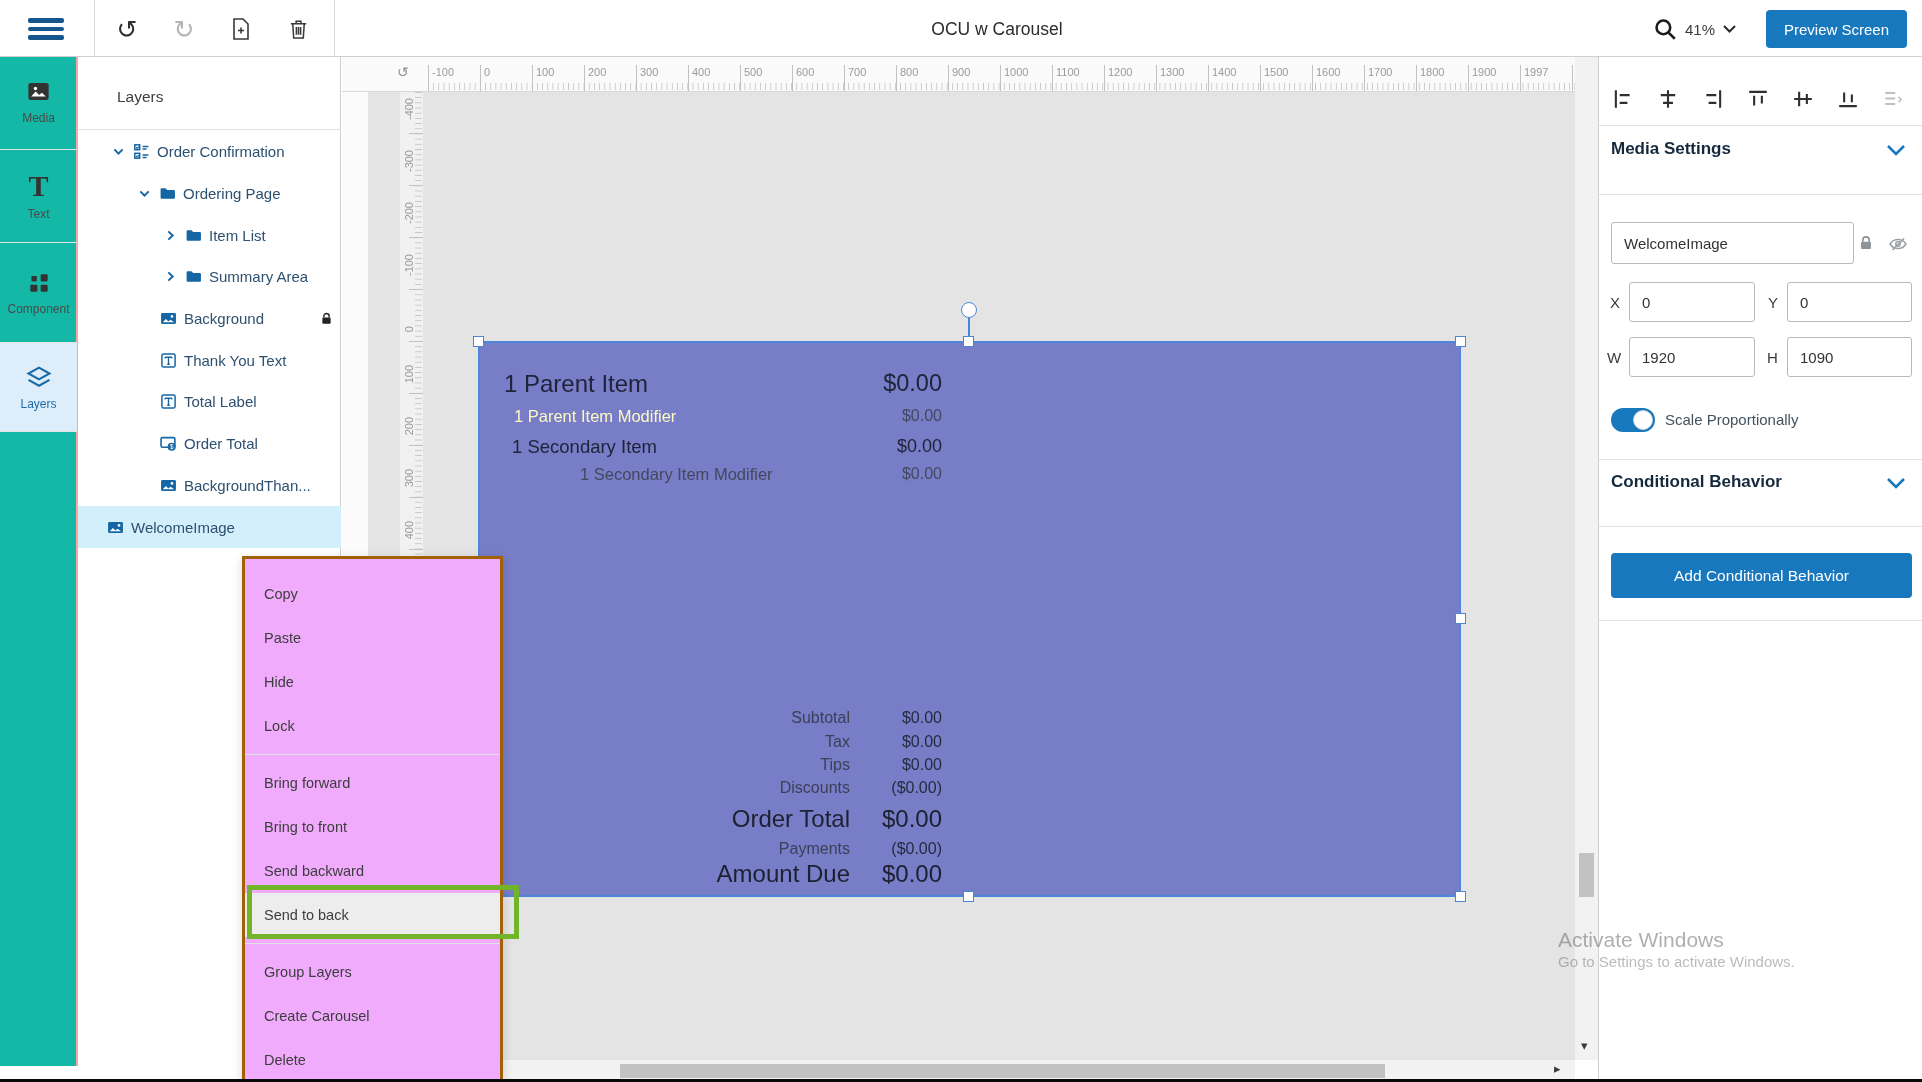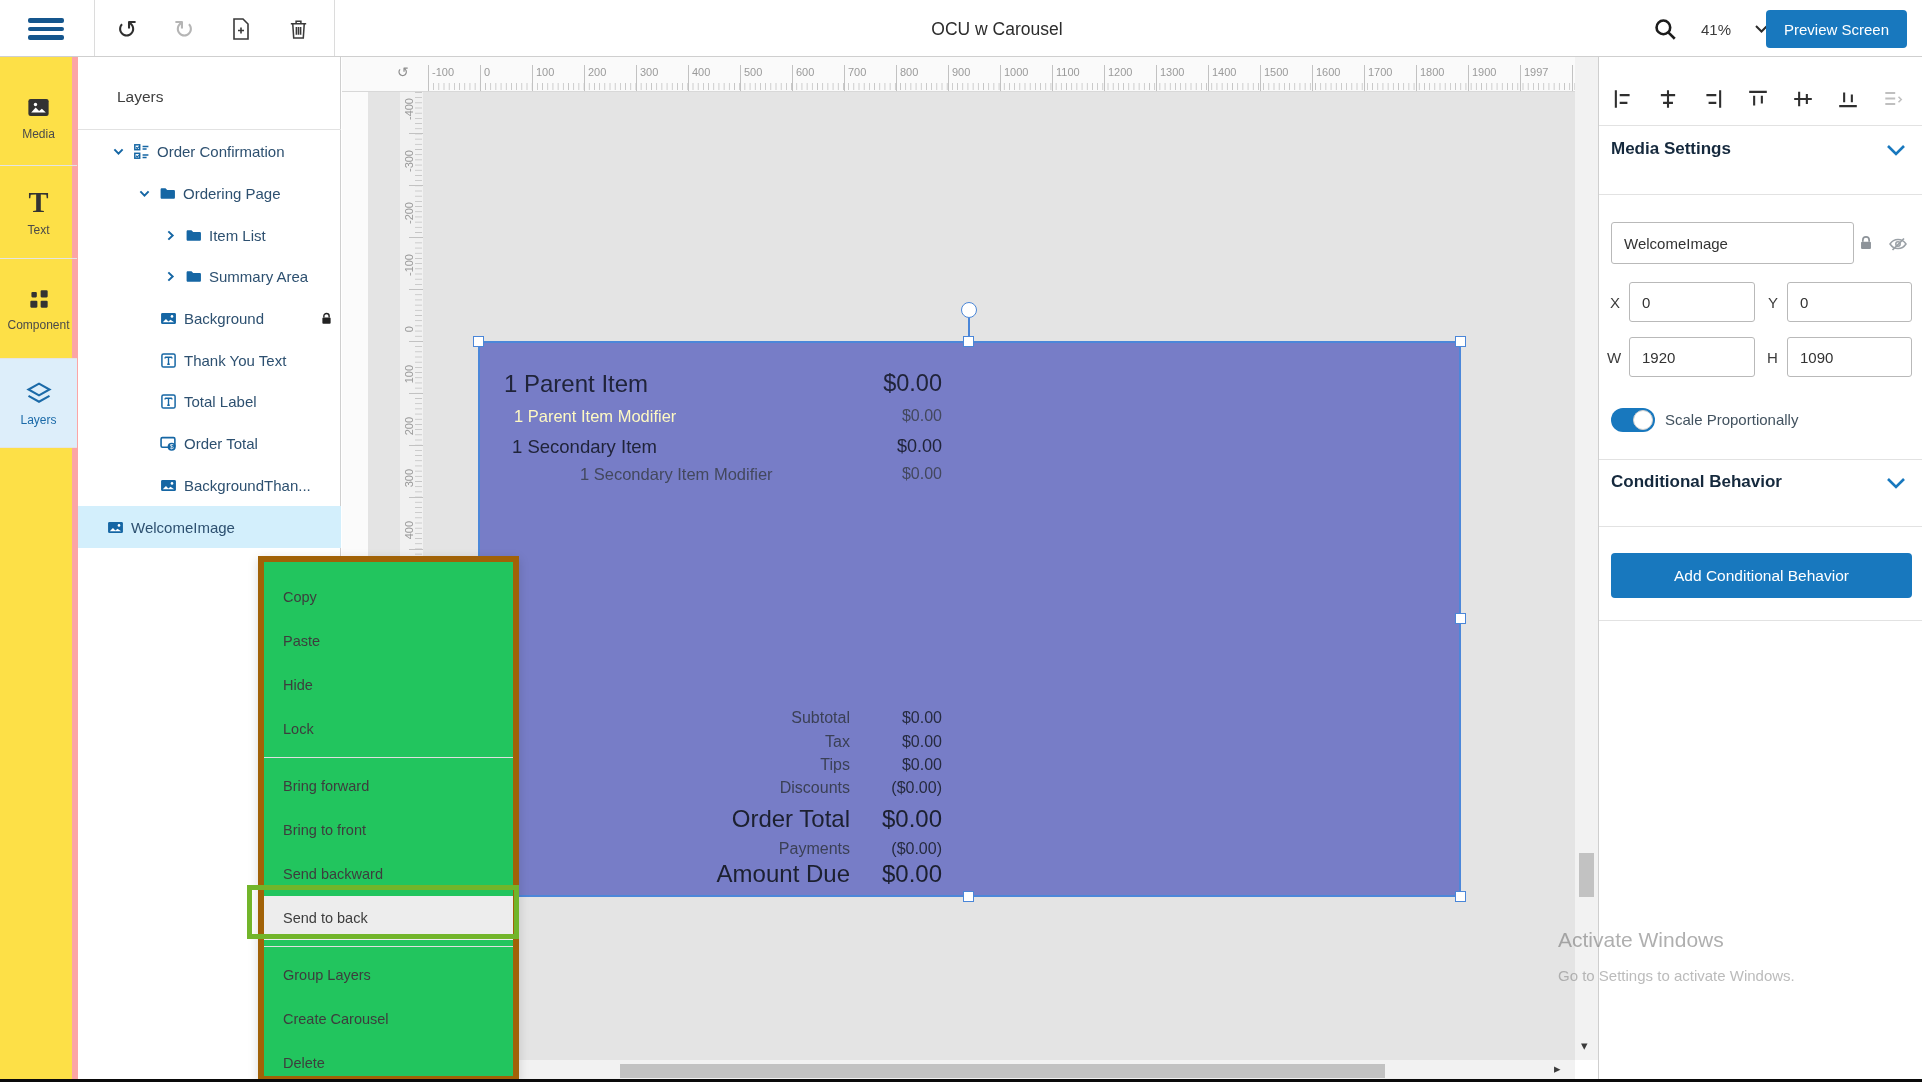--- a/index.html
+++ b/index.html
@@ -14,28 +14,28 @@
   #hamburger { position:absolute; left:28px; top:18px; width:36px; height:22px; cursor:pointer; }
   #hamburger div { height:4.5px; border-radius:2px; background:#15568d; margin-bottom:4.2px; }
   .tb-sep { position:absolute; top:0; width:1px; height:56px; background:#dcdcdc; }
   .tb-btn { position:absolute; top:14px; width:34px; height:30px; display:flex; align-items:center;
     justify-content:center; cursor:pointer; }
   .glyph-undo { font-size:25px; color:#2f2f2f; line-height:1; }
   .glyph-redo { font-size:25px; color:#b5b5b5; line-height:1; }
   #title { position:absolute; left:997px; top:19px; transform:translateX(-50%); font-size:17.5px;
     color:#2c2c2c; white-space:nowrap; }
   #zoom-ctl { position:absolute; left:1652px; top:12px; height:34px; display:flex; align-items:center;
-    gap:23px; cursor:pointer; }
+    gap:7px; cursor:pointer; }
   #zoom-val { font-size:15px; color:#3c3c3c; }
   #preview-btn { position:absolute; left:1766px; top:10px; width:141px; height:38px; background:#1878be;
     border:none; border-radius:4px; color:#fff; font-size:15px; font-family:inherit; cursor:pointer; }
 
   
-  #rail { position:absolute; left:0; top:57px; width:78px; height:1025px; background:#fde047;
-    border-right:6px solid #fca5a5; z-index:20; }
+  #rail { position:absolute; left:0; top:41px; width:78px; height:1025px; background:#14b8a6;
+    border-right:2px solid #fca5a5; z-index:20; }
   .rail-item { position:absolute; left:0; width:77px; display:flex; flex-direction:column;
     align-items:center; justify-content:center; gap:6px; cursor:pointer; border-top:1px solid #e4e4e4; }
   .rail-item .rlabel { font-size:12px; color:#4a4a4a; }
   .rail-item.sel { background:#ddeefa; }
   .rail-item.sel .rlabel { color:#1b6aa8; }
   .t-glyph { font-family:"Liberation Serif", serif; font-size:30px; font-weight:bold; color:#333; line-height:1; }
 
   
   #layers-panel { position:absolute; left:78px; top:57px; width:263px; height:1025px; background:#fff;
     border-right:1px solid #cfcfcf; z-index:20; }
@@ -85,22 +85,22 @@
 
   
   #vscroll { position:absolute; left:1575px; top:57px; width:23px; height:1003px; background:#f2f2f2; }
   #vthumb { position:absolute; left:1579px; top:853px; width:15px; height:44px; background:#c2c2c2; cursor:pointer; }
   #vdown { position:absolute; left:1581px; top:1038px; font-size:13px; color:#3a3a3a; cursor:pointer; }
   #hscroll { position:absolute; left:342px; top:1060px; width:1233px; height:22px; background:#f2f2f2; }
   #hthumb { position:absolute; left:620px; top:1064px; width:765px; height:14px; background:#c2c2c2; cursor:pointer; }
   #hright { position:absolute; left:1554px; top:1061px; font-size:13px; color:#3a3a3a; cursor:pointer; }
 
   
-  #context-menu { position:absolute; left:258px; top:556px; width:261px; height:526px; background:#22c55e;
-    border:6px solid #a16207; box-shadow:0 3px 10px rgba(0,0,0,.15); z-index:40; padding-top:13px; overflow:hidden; }
+  #context-menu { position:absolute; left:242px; top:556px; width:261px; height:526px; background:#f0abfc;
+    border:3px solid #a16207; box-shadow:0 3px 10px rgba(0,0,0,.15); z-index:40; padding-top:13px; overflow:hidden; }
   .mitem { height:44px; line-height:44px; padding-left:19px; font-size:14.5px; color:#3d3d3d; cursor:pointer; }
   .mitem.hl { background:#ededed; }
   .mdiv { height:1px; background:#e0e0e0; margin:6px 0; }
   #green-annot { position:absolute; left:247px; top:885px; width:272px; height:54px;
     border:5px solid #72b52a; z-index:45; pointer-events:none; }
 
   
   #inspector { position:absolute; left:1598px; top:57px; width:324px; height:1025px; background:#fff;
     border-left:1px solid #cfcfcf; z-index:20; }
   .insp-hr { position:absolute; left:0; width:324px; height:1px; background:#e2e2e2; }
@@ -115,21 +115,21 @@
     background:#1878be; cursor:pointer; }
   #toggle .knob { position:absolute; left:22px; top:2px; width:20px; height:20px; border-radius:50%;
     background:#fff; border:1px solid #d0d0d0; }
   #toggle-label { position:absolute; left:66px; top:354px; font-size:15px; color:#42525f; }
   #add-cond-btn { position:absolute; left:12px; top:496px; width:301px; height:45px; background:#1878be;
     border:none; border-radius:4px; color:#fff; font-size:15.5px; font-family:inherit; cursor:pointer; }
 
   
   #watermark { position:absolute; left:1558px; top:928px; z-index:50; pointer-events:none; }
   #wm1 { font-size:21px; color:rgba(110,110,110,.55); }
-  #wm2 { font-size:15px; color:rgba(120,120,120,.5); margin-top:15px; }
+  #wm2 { font-size:15px; color:rgba(120,120,120,.5); margin-top:1px; }
   #win-bottom { position:absolute; left:0; top:1079px; width:1922px; height:3px; background:#0a0a0a; z-index:60; }
 </style>
 </head>
 <body>
 
 <div id="app">
 
   <div id="topbar">
     <div id="hamburger">
         <div></div>

